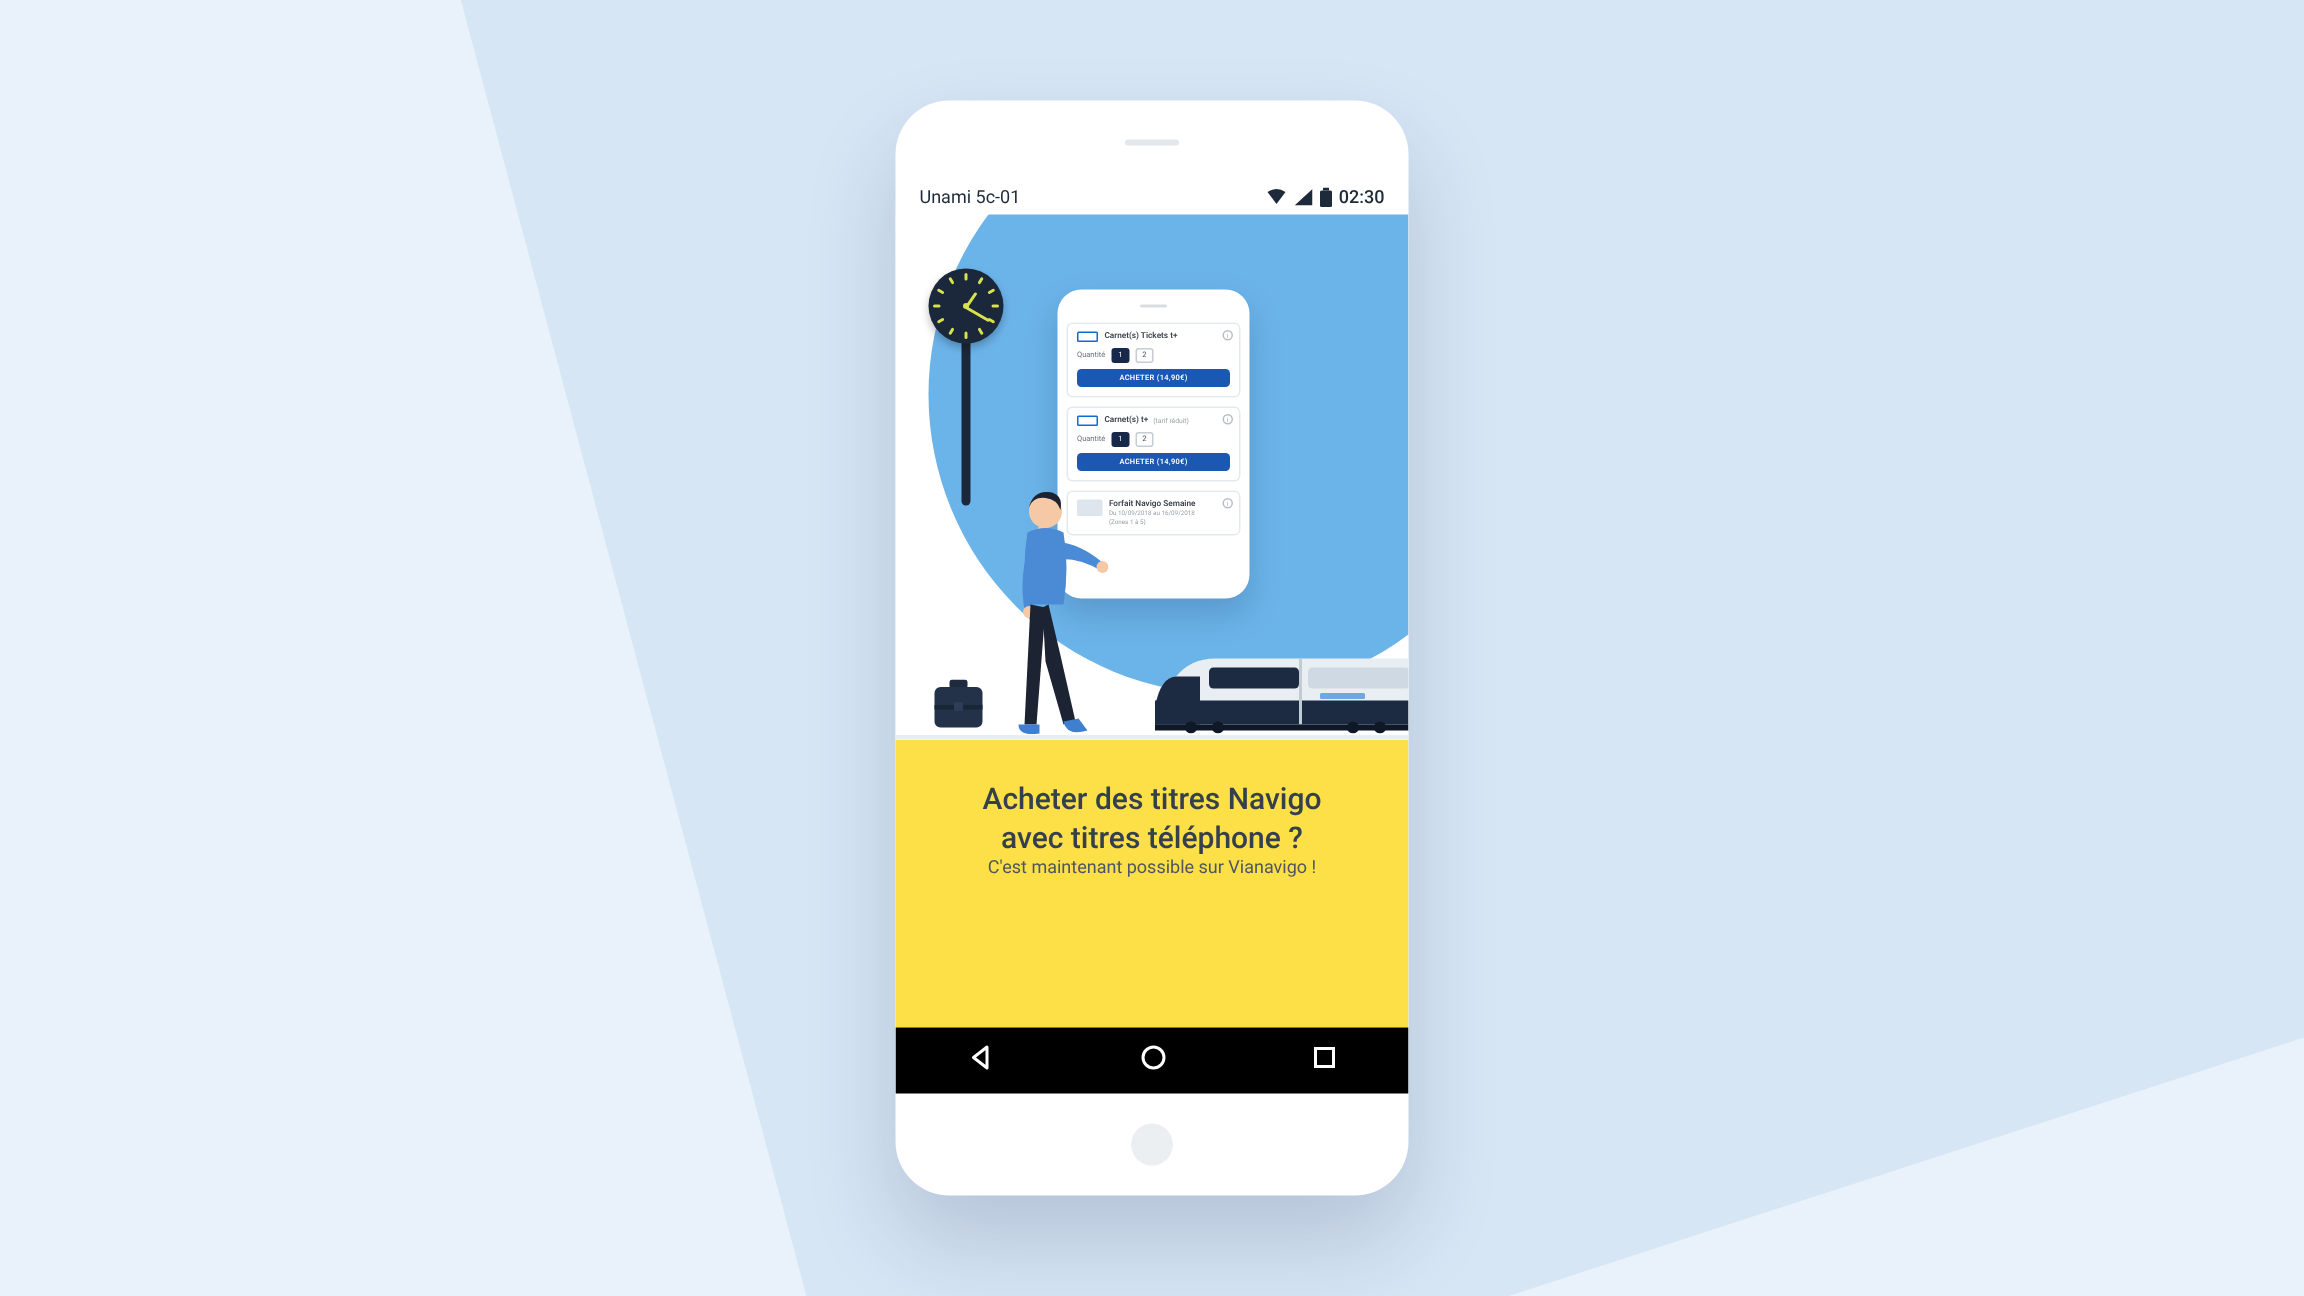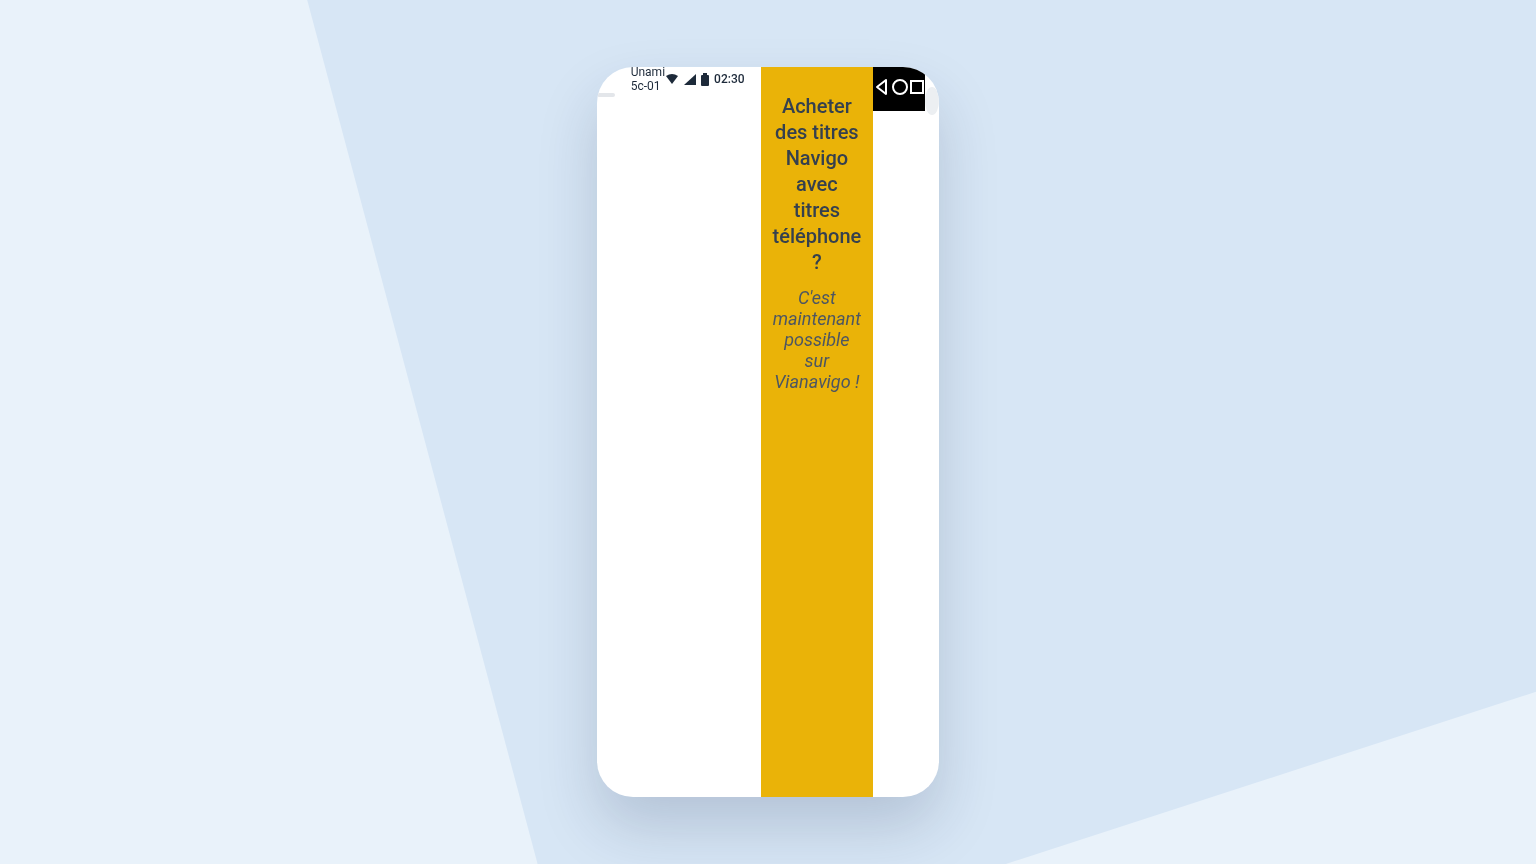--- a/index.html
+++ b/index.html
@@ -16,21 +16,21 @@
   
   .bg-shape{position:absolute;inset:0;overflow:hidden;}
   .bg-band{position:absolute;left:-300px;top:-300px;width:2200px;height:1200px;background:#d7e6f5;transform:rotate(-18deg);border-radius:80px;}
   .bg-shape::after{content:"";position:absolute;inset:0;background:var(--lightblue);clip-path:polygon(0 0,0 100%,35% 100%,20% 0);}
 
   
   .phone{
     position:absolute;left:50%;top:50%;transform:translate(-50%,-50%);
     width:342px;height:730px;background:#fff;border-radius:36px;
     box-shadow:0 30px 60px rgba(20,40,80,.18);
-    display:flex;flex-direction:row;overflow:hidden;
+    display:flex;flex-direction:column;overflow:hidden;
   }
   .speaker{width:36px;height:4px;background:#e3e6ea;border-radius:3px;margin:26px auto 22px;}
   .home-btn{width:28px;height:28px;background:#eceff2;border-radius:50%;margin:20px auto;}
 
   
   .statusbar{height:24px;display:flex;align-items:center;justify-content:space-between;padding:0 16px;font-size:12px;color:#1d2a3a;}
   .statusbar .right{display:flex;align-items:center;gap:5px;}
   .icon{display:inline-flex;}
 
   
@@ -70,23 +70,23 @@
   .person{position:absolute;left:72px;bottom:0;width:70px;height:170px;}
   .person svg{width:100%;height:100%;}
 
   
   .briefcase{position:absolute;left:24px;bottom:2px;}
 
   
   .train{position:absolute;right:-6px;bottom:0;}
 
   
-  .content{flex:1;background:#eab308;padding:26px 12px 0;text-align:center;}
+  .content{flex:1;background:#fde047;padding:26px 12px 0;text-align:center;}
   .headline{font-size:20px;font-weight:500;color:var(--text);line-height:1.3;}
-  .subline{margin-top:12px;font-size:18px;color:#4d5662;font-style:italic;}
+  .subline{font-size:12px;color:#4d5662;}
 
   
   .navrow{display:flex;align-items:center;justify-content:space-between;padding:0 30px;height:56px;}
   .navbtn{font-size:12px;font-weight:700;letter-spacing:.8px;color:var(--blue);background:none;border:none;cursor:pointer;}
   .dots{display:flex;gap:12px;}
   .pdot{width:10px;height:10px;border-radius:50%;border:2px solid var(--blue);}
   .pdot.active{background:var(--blue);}
 
   
   .androidnav{height:44px;background:#000;display:flex;align-items:center;justify-content:space-around;}

